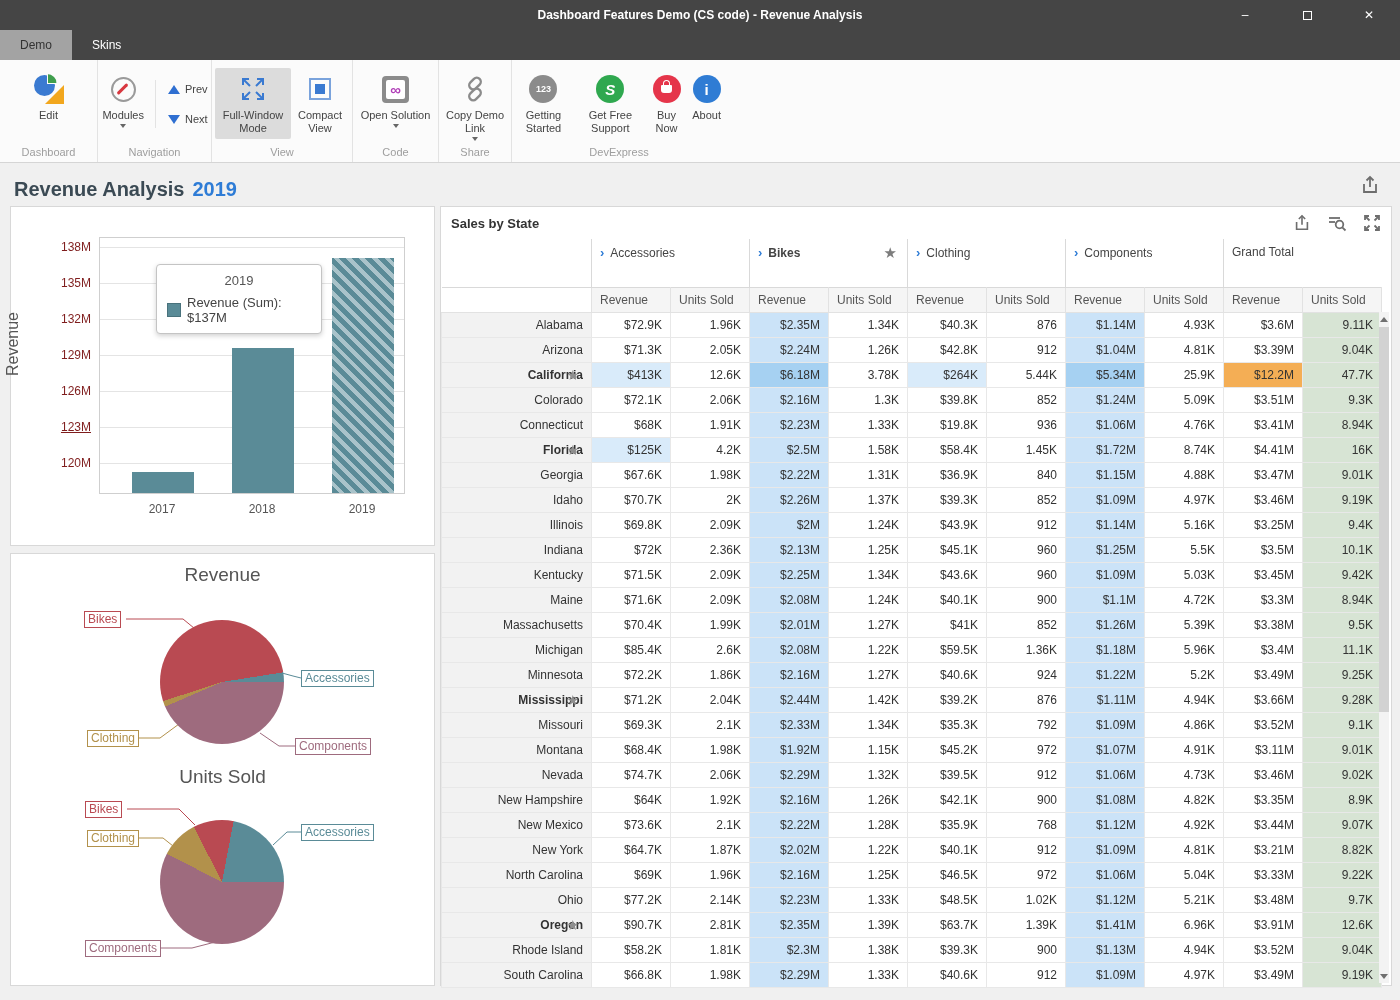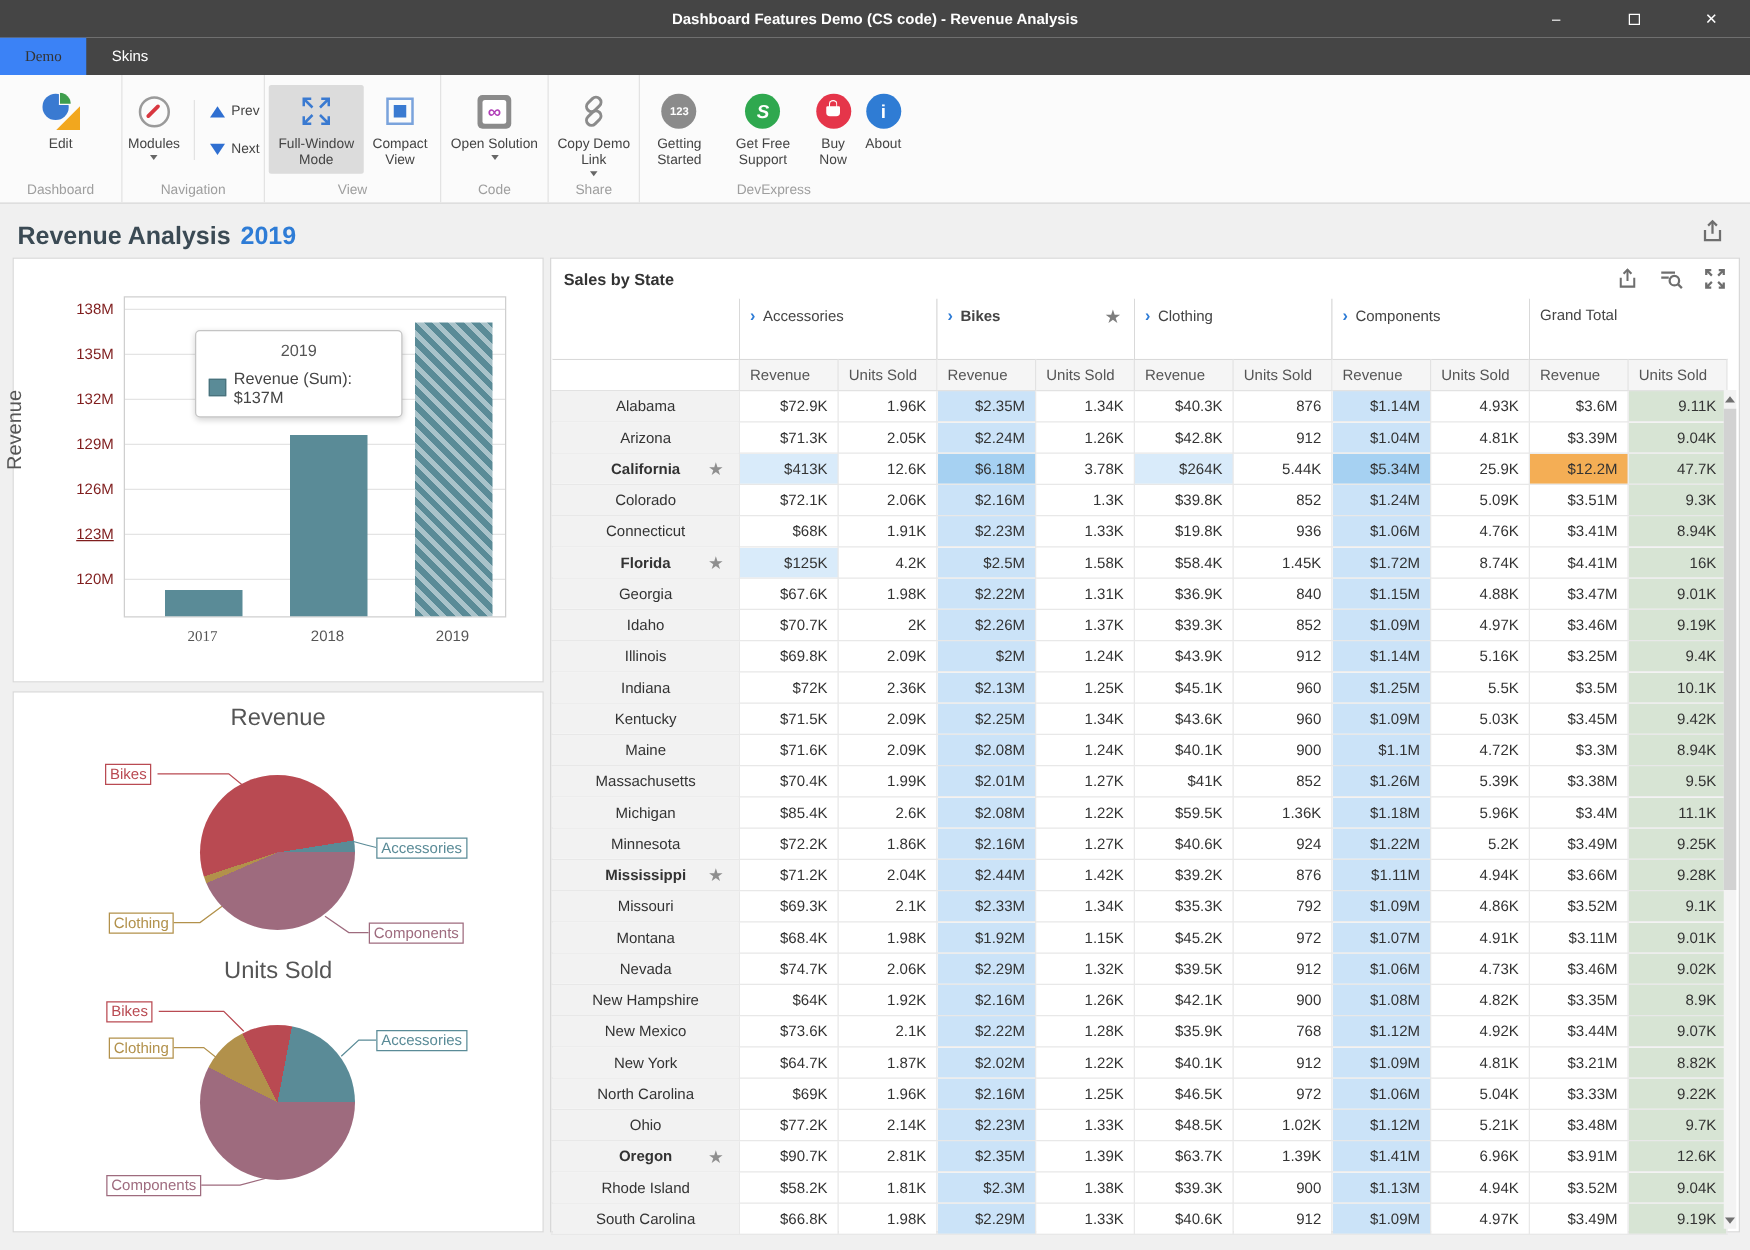--- a/index.html
+++ b/index.html
@@ -9,21 +9,21 @@
   
   .titlebar { height:30px; background:#454545; display:flex; align-items:center; position:relative; }
   .titlebar .wtitle { flex:1; text-align:center; color:#fff; font-weight:bold; font-size:12px; }
   .win-controls { position:absolute; right:0; top:0; height:30px; display:flex; }
   .win-btn { width:62px; height:30px; color:#fff; display:flex; align-items:center; justify-content:center; font-size:12px; cursor:pointer; }
   .win-btn .sq { width:9px; height:9px; border:1px solid #fff; display:inline-block; }
 
   
   .tabstrip { height:30px; background:#454545; display:flex; }
   .rtab { padding:0 20px; display:flex; align-items:center; color:#fff; font-size:12px; cursor:pointer; }
-  .rtab.active { background:#3b82f6; color:#333;font-family:Liberation Serif, serif; }
+  .rtab.active { background:#a3a3a3; color:#333; }
 
   
   .ribbon { height:103px; background:#fbfbfb; border-bottom:1px solid #d5d5d5; display:flex; }
   .rgroup { position:relative; border-right:1px solid #e3e3e3; display:flex; align-items:flex-start; justify-content:center; padding-top:8px; }
   .rgroup-label { position:absolute; bottom:4px; left:0; right:0; text-align:center; color:#9e9e9e; font-size:11px; }
   .rbtn { display:flex; flex-direction:column; align-items:center; text-align:center; font-size:11px; color:#444;
     padding:4px 5px; border-radius:2px; cursor:pointer; line-height:13px; }
   .rbtn .icn { height:34px; display:flex; align-items:center; justify-content:center; margin-bottom:3px; }
   .rbtn.selected { background:#dcdcdc; }
   .drop-arrow { width:0; height:0; border-left:3px solid transparent; border-right:3px solid transparent; border-top:4px solid #666; display:inline-block; margin-top:2px; }
@@ -92,21 +92,21 @@
   .ti-icons { display:flex; gap:16px; align-items:center; }
   .ti-icons svg { cursor:pointer; }
   table.grid { border-collapse:collapse; table-layout:fixed; width:940px; font-size:12px; }
   .grid th, .grid td { overflow:hidden; white-space:nowrap; }
   .grid .gh { height:48px; vertical-align:top; padding:6px 8px; text-align:left; font-weight:normal; color:#444; border-left:1px solid #d9d9d9; position:relative; background:#fff; }
   .grid .gh .chev { color:#2e7cd6; font-weight:bold; margin-right:6px; font-size:13px; }
   .grid .gh.bold { font-weight:bold; }
   .grid .gh .gstar { position:absolute; right:10px; top:5px; color:#7d7d7d; font-size:15px; }
   .grid .sh { height:25px; background:#f5f5f5; font-weight:normal; text-align:left; color:#555; padding:0 8px; border:1px solid #e2e2e2; border-top:1px solid #d9d9d9; }
   .grid td { height:25px; border:1px solid #e8e8e8; padding:0 8px; text-align:right; background:#fff; }
-  .grid td.state { text-align:center; background:#f2f2f2; position:relative; }
+  .grid td.state { text-align:right; background:#f2f2f2; position:relative; }
   .grid td.state.bold { font-weight:bold; }
   .grid td.state .star { position:absolute; right:12px; top:4px; color:#8f8f8f; font-size:14px; }
   .hl-blue { background:#cbe3f8 !important; }
   .hl-strong { background:#a6d1f2 !important; }
   .hl-light { background:#d9ebfa !important; }
   .hl-orange { background:#f4ae55 !important; }
   .hl-green { background:#d7e4d4 !important; }
 
   
   .vscroll { position:absolute; right:2px; top:105px; width:10px; bottom:2px; background:#f3f3f3; }
@@ -279,21 +279,21 @@
         <div class="bar hatched" style="left: 232px; height: 235.003px;"></div>
       </div>
     <div id="bar-decor">
         <div class="ytick" style="top: 254.965px; right: 343px;">120M</div>
         <div class="ytick" style="top: 218.971px; right: 343px; text-decoration: underline;">123M</div>
         <div class="ytick" style="top: 182.976px; right: 343px;">126M</div>
         <div class="ytick" style="top: 146.982px; right: 343px;">129M</div>
         <div class="ytick" style="top: 110.987px; right: 343px;">132M</div>
         <div class="ytick" style="top: 74.993px; right: 343px;">135M</div>
         <div class="ytick" style="top: 38.9986px; right: 343px;">138M</div>
-        <div class="xtick" style="left: 121px; top: 295px; font-family: Liberation Serif, serif;">2017</div>
+        <div class="xtick" style="left: 121px; top: 295px;">2017</div>
         <div class="xtick" style="left: 221px; top: 295px;">2018</div>
         <div class="xtick" style="left: 321px; top: 295px;">2019</div>
       </div>
     <div class="tooltip">
       <div class="tt-title">2019</div>
       <div class="tt-line">
         <span class="swatch"></span>
         <span>Revenue (Sum): $137M</span>
       </div>
     </div>

